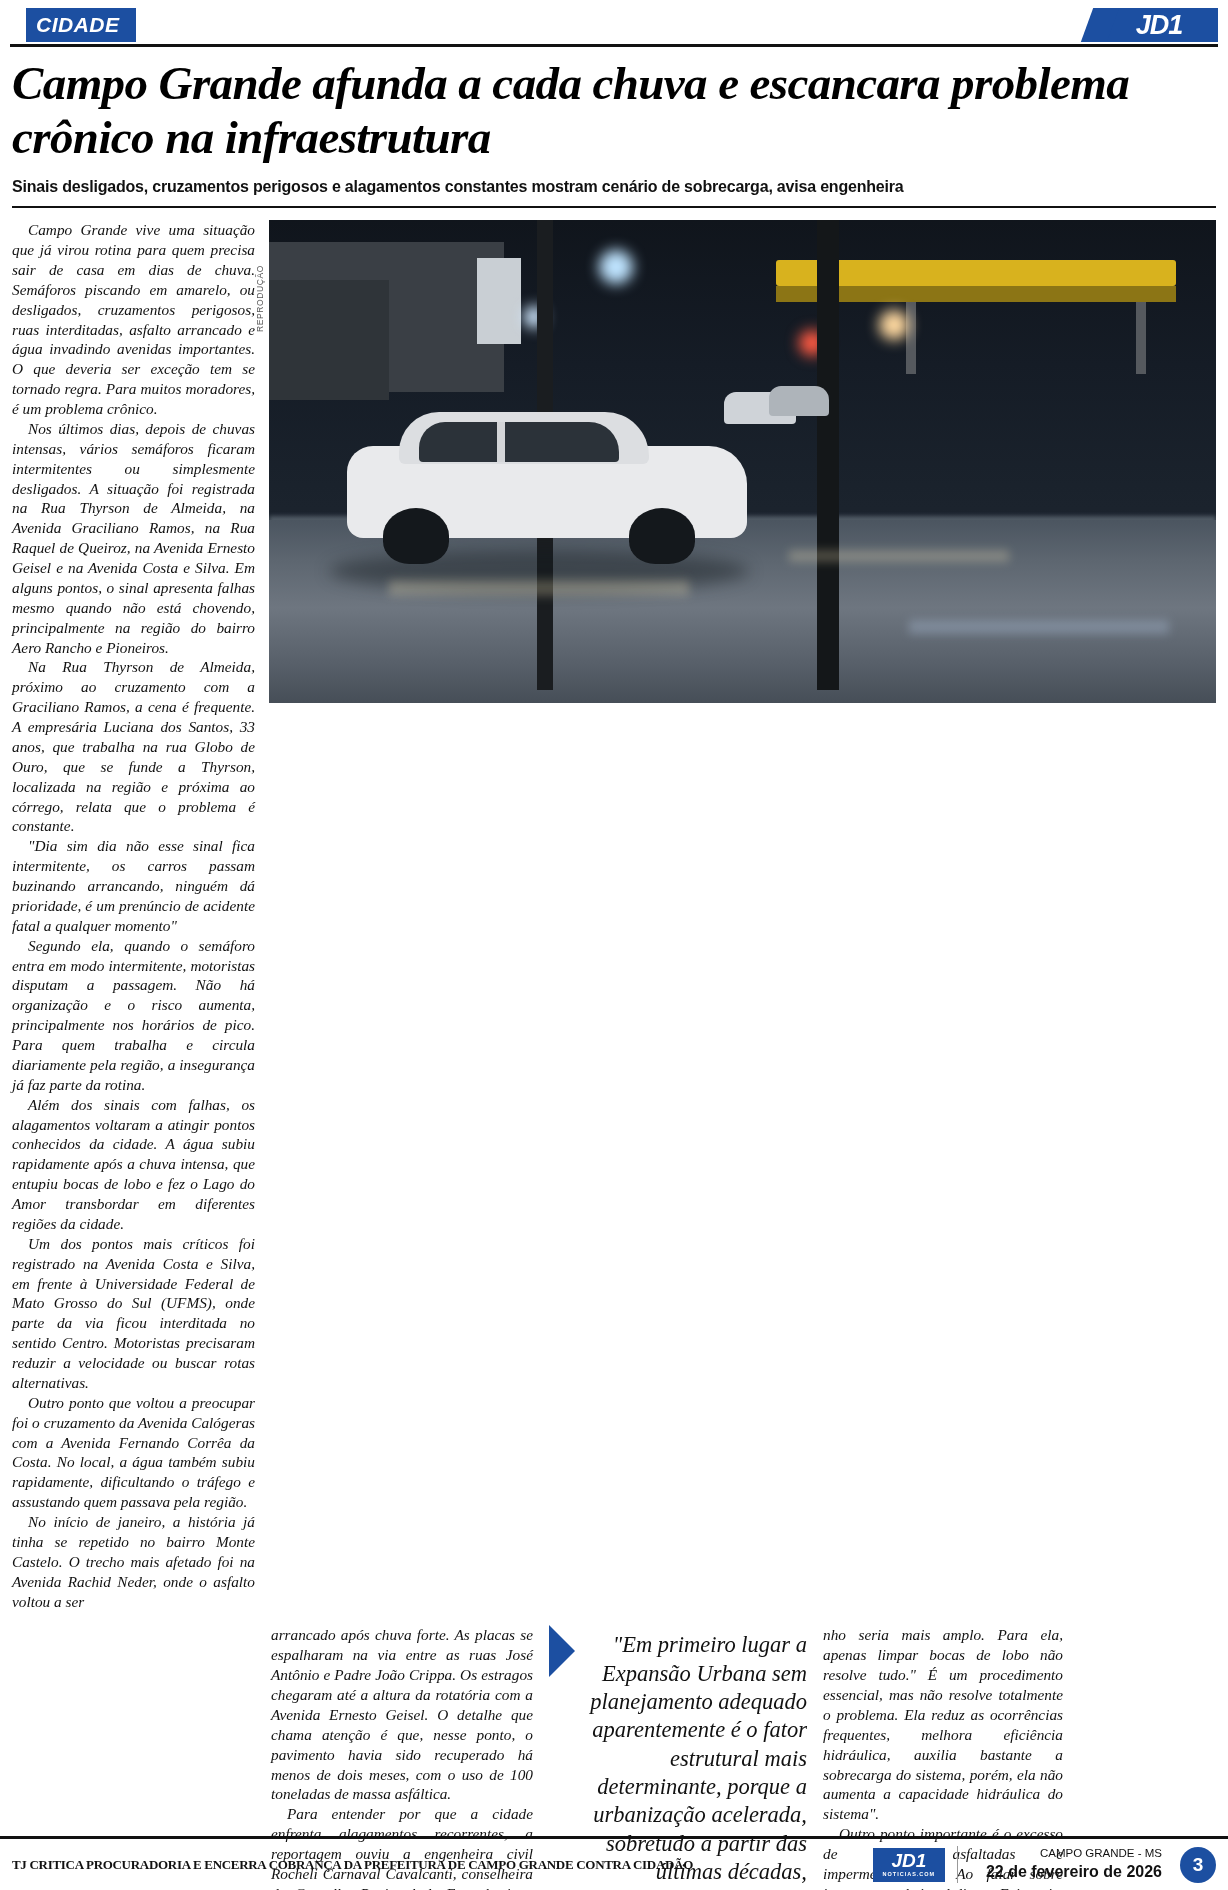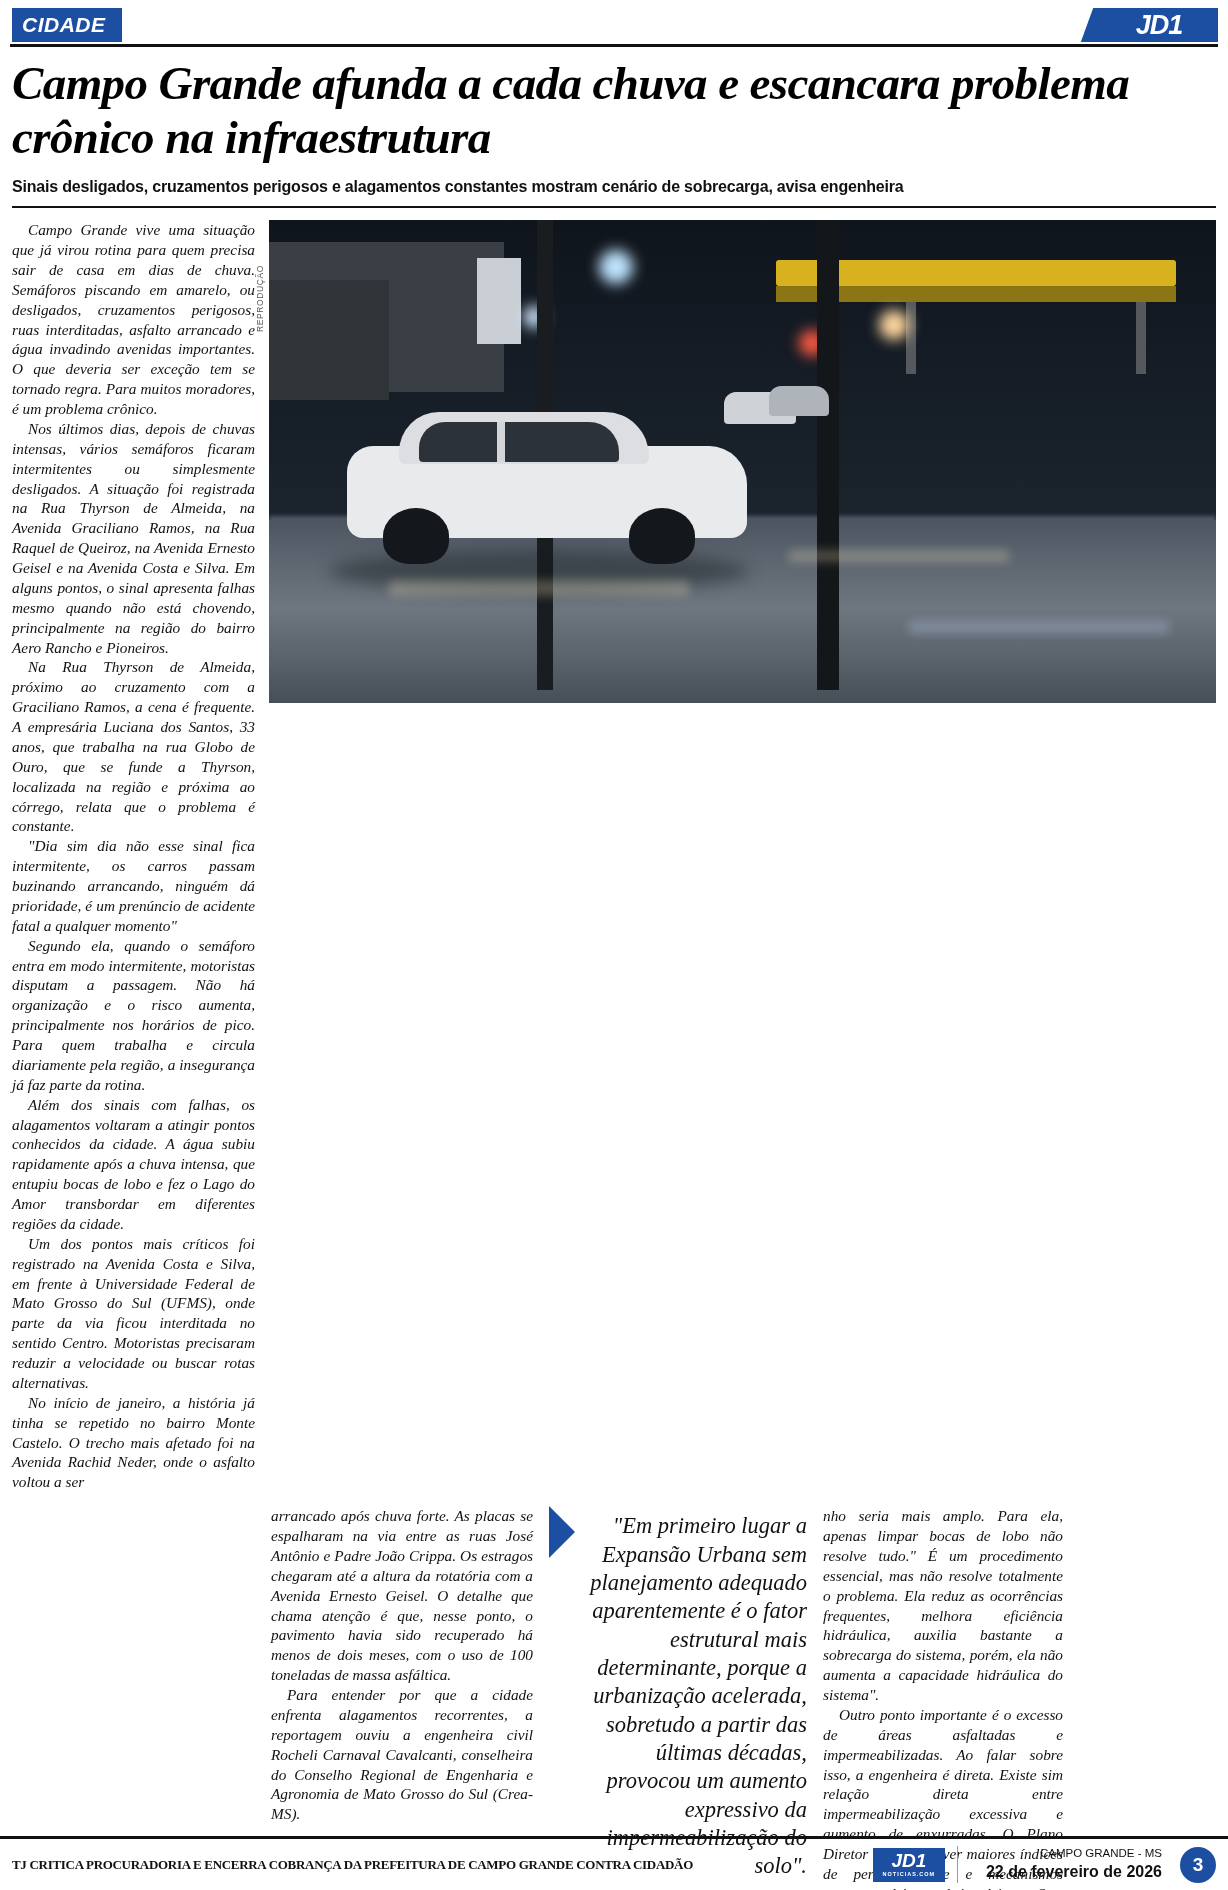--- a/index.html
+++ b/index.html
@@ -10,21 +10,21 @@
     font-family:"Liberation Serif", serif;
     color:#111;
     position:relative;
     overflow:hidden;
   }
 
   
   .topbar {
     display:flex; align-items:stretch;
     height:34px;
-    margin:8px 10px 0 12px;
+    margin:8px 10px 0 26px;
     justify-content:flex-end;
   }
   .section-tag {
     background:#1c4fa1;
     color:#fff;
     font-family:"Liberation Sans", sans-serif;
     font-style:italic;
     font-weight:bold;
     font-size:21px;
     letter-spacing:0.5px;
@@ -248,20 +248,21 @@
 
   <div class="col-narrow">
     <div class="bodytext">
       <p class="first">Campo Grande vive uma situação que já virou rotina para quem precisa sair de casa em dias de chuva. Semáforos piscando em amarelo, ou desligados, cruzamentos perigosos, ruas interditadas, asfalto arrancado e água invadindo avenidas importantes. O que deveria ser exceção tem se tornado regra. Para muitos moradores, é um problema crônico.</p>
       <p>Nos últimos dias, depois de chuvas intensas, vários semáforos ficaram intermitentes ou simplesmente desligados. A situação foi registrada na Rua Thyrson de Almeida, na Avenida Graciliano Ramos, na Rua Raquel de Queiroz, na Avenida Ernesto Geisel e na Avenida Costa e Silva. Em alguns pontos, o sinal apresenta falhas mesmo quando não está chovendo, principalmente na região do bairro Aero Rancho e Pioneiros.</p>
       <p>Na Rua Thyrson de Almeida, próximo ao cruzamento com a Graciliano Ramos, a cena é frequente. A empresária Luciana dos Santos, 33 anos, que trabalha na rua Globo de Ouro, que se funde a Thyrson, localizada na região e próxima ao córrego, relata que o problema é constante.</p>
       <p>"Dia sim dia não esse sinal fica intermitente, os carros passam buzinando arrancando, ninguém dá prioridade, é um prenúncio de acidente fatal a qualquer momento"</p>
       <p>Segundo ela, quando o semáforo entra em modo intermitente, motoristas disputam a passagem. Não há organização e o risco aumenta, principalmente nos horários de pico. Para quem trabalha e circula diariamente pela região, a insegurança já faz parte da rotina.</p>
       <p>Além dos sinais com falhas, os alagamentos voltaram a atingir pontos conhecidos da cidade. A água subiu rapidamente após a chuva intensa, que entupiu bocas de lobo e fez o Lago do Amor transbordar em diferentes regiões da cidade.</p>
       <p>Um dos pontos mais críticos foi registrado na Avenida Costa e Silva, em frente à Universidade Federal de Mato Grosso do Sul (UFMS), onde parte da via ficou interditada no sentido Centro. Motoristas precisaram reduzir a velocidade ou buscar rotas alternativas.</p>
+      <p>Outro ponto que voltou a preocupar foi o cruzamento da Avenida Calógeras com a Avenida Fernando Corrêa da Costa. No local, a água também subiu rapidamente, dificultando o tráfego e assustando quem passava pela região.</p>
       <p>No início de janeiro, a história já tinha se repetido no bairro Monte Castelo. O trecho mais afetado foi na Avenida Rachid Neder, onde o asfalto voltou a ser</p>
     </div>
   </div>
 
   <div class="photo-wrap">
     <div class="credit">REPRODUÇÃO</div>
     <div class="photo-col">
       <div class="photo">
         <div class="sky"></div>
         <div class="bld-left"></div>

